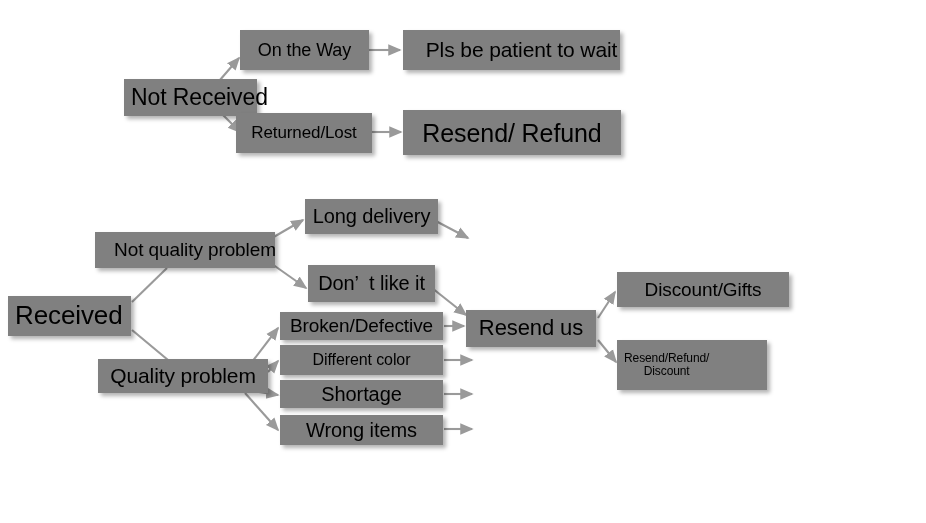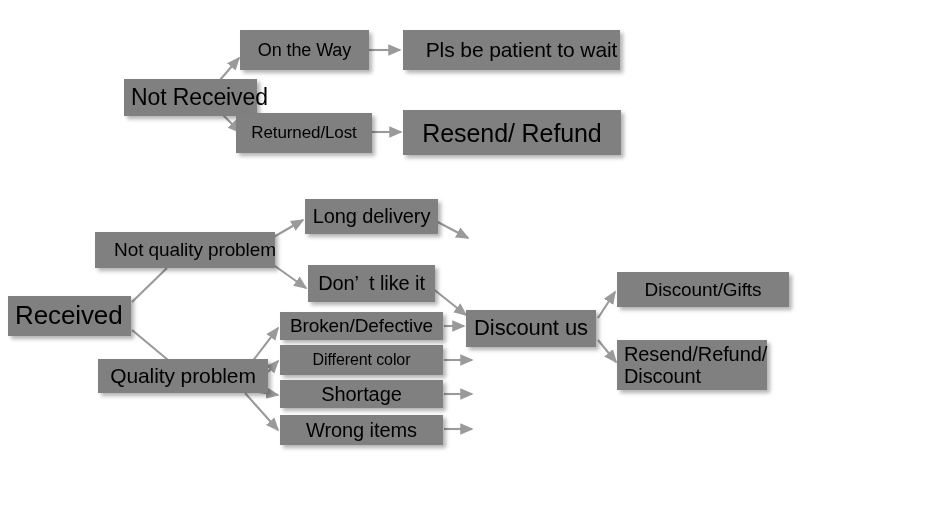--- a/index.html
+++ b/index.html
@@ -122,20 +122,20 @@
   <div class="node" style="left:308px; top:265px; width:127px; height:37px; font-size:20px;">Don’  t like it</div>
 
   <div class="node" style="left:280px; top:312px; width:163px; height:28px; font-size:19px;">Broken/Defective</div>
 
   <div class="node" style="left:280px; top:345px; width:163px; height:30px; font-size:16px;">Different color</div>
 
   <div class="node" style="left:280px; top:380px; width:163px; height:28px; font-size:20px;">Shortage</div>
 
   <div class="node" style="left:280px; top:415px; width:163px; height:30px; font-size:20px;">Wrong items</div>
 
-  <div class="node" style="left:466px; top:310px; width:130px; height:37px; font-size:22px;">Discount us</div>
+  <div class="node" style="left:466px; top:310px; width:130px; height:37px; font-size:22px;">Resend us</div>
 
   <div class="node" style="left:617px; top:272px; width:172px; height:35px; font-size:19px;">Discount/Gifts</div>
 
-  <div class="node left-align" style="left:617px; top:340px; width:150px; height:50px; font-size:20px;">Resend/Refund/
+  <div class="node left-align" style="left:617px; top:340px; width:150px; height:50px; font-size:12px;text-align:center;">Resend/Refund/
 Discount</div>
 
 </div>
 
 </body></html>

